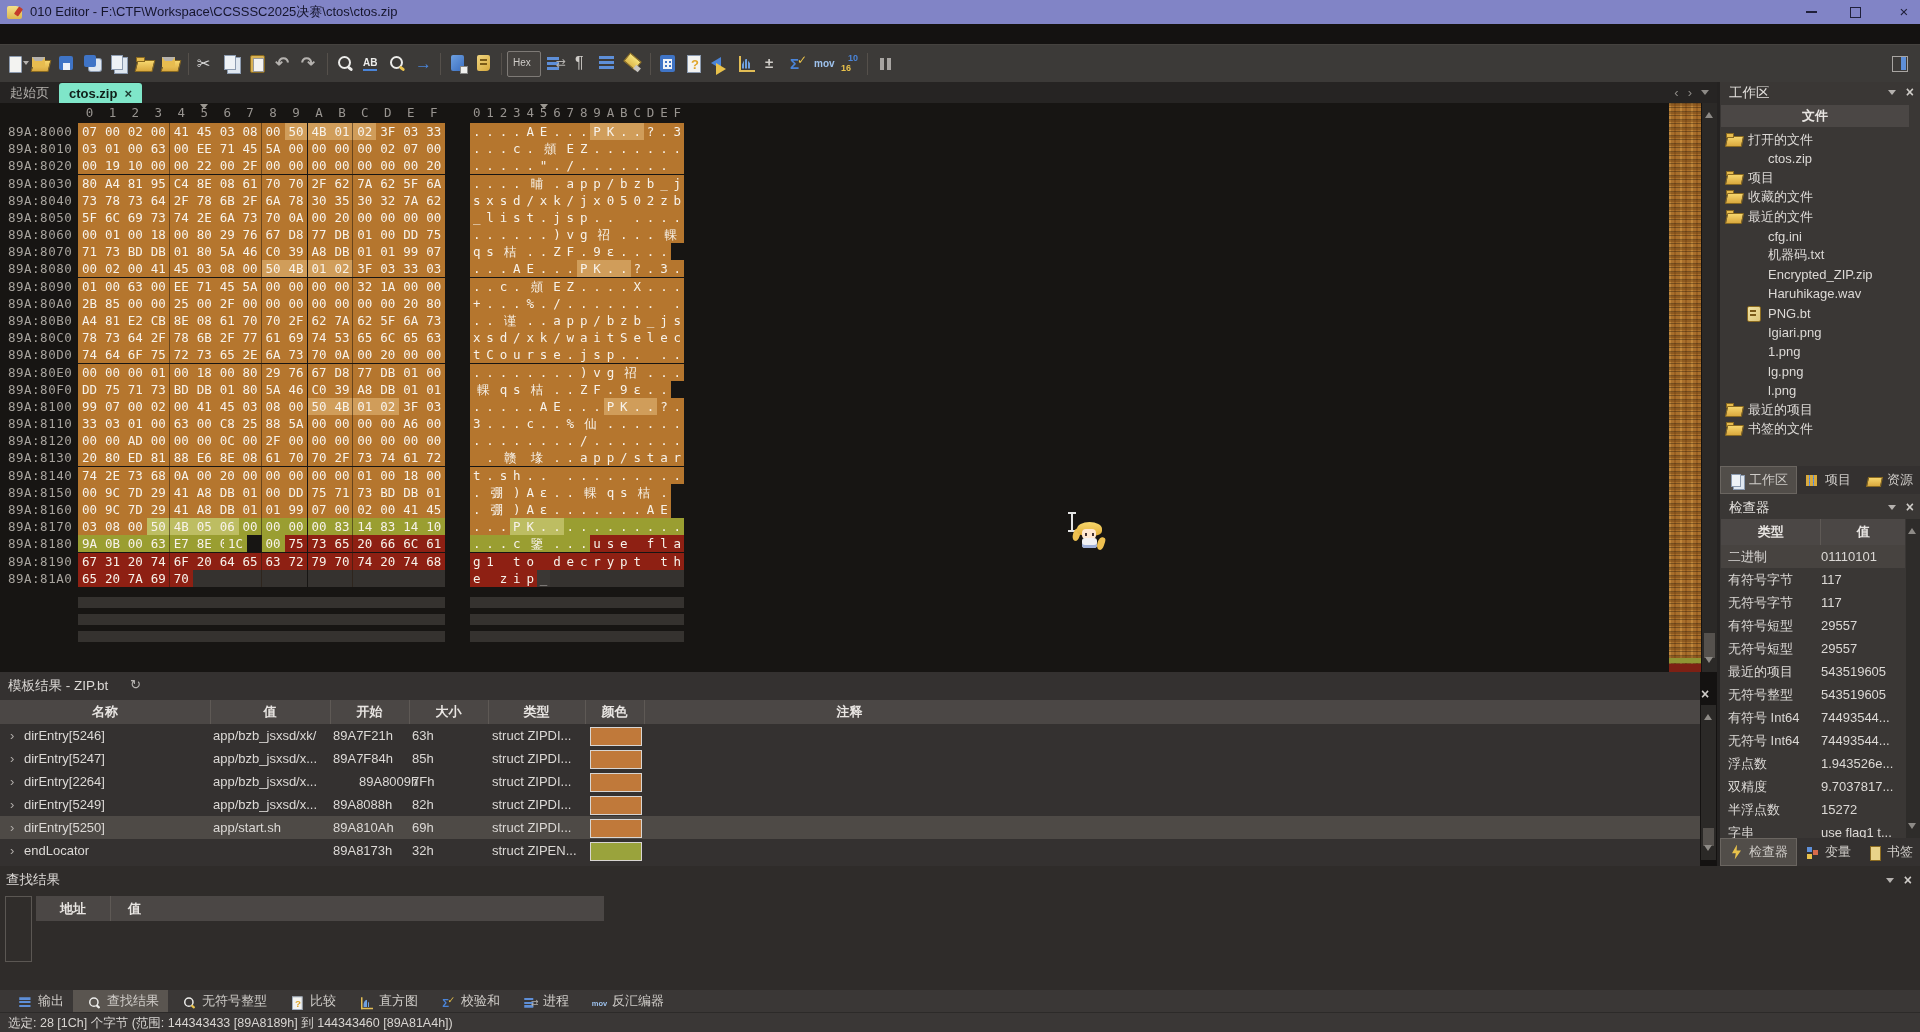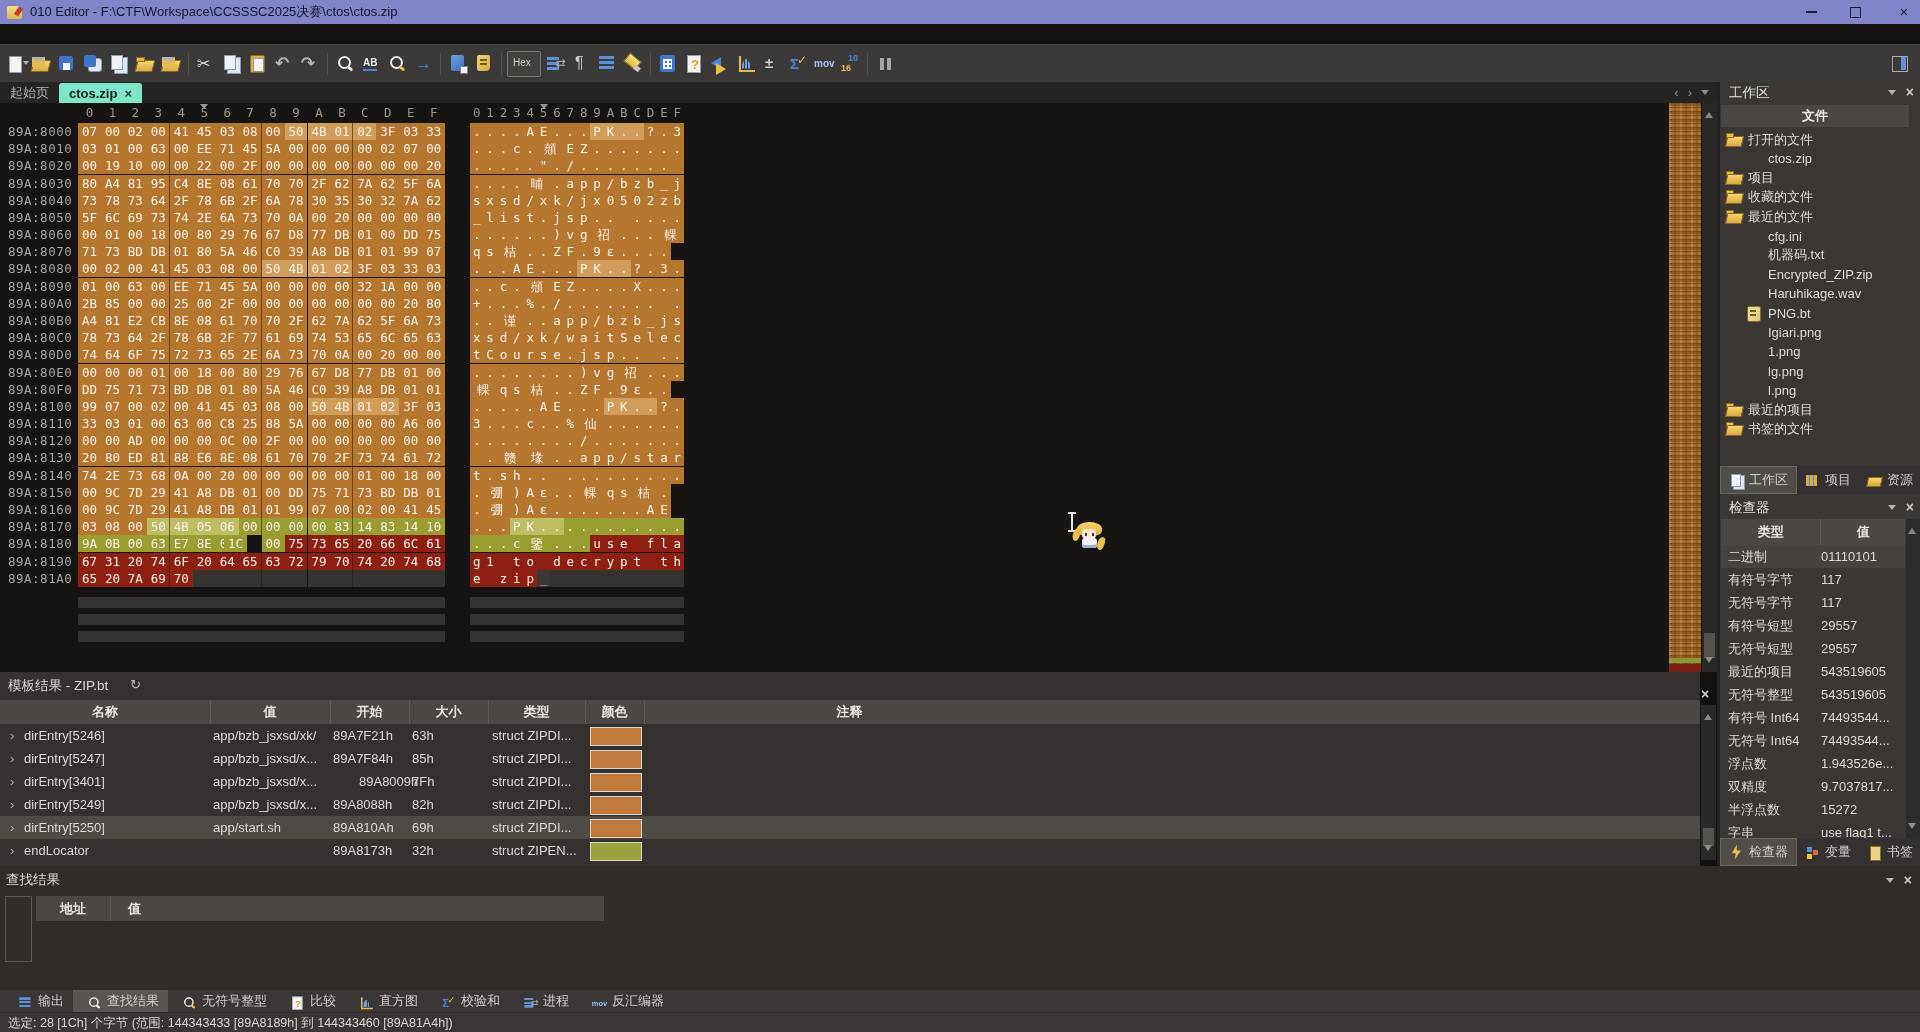--- a/index.html
+++ b/index.html
@@ -1447,21 +1447,21 @@
           <span class="chev">›</span>
           <span style="left: 24px; width: 182px;">dirEntry[5247]</span>
           <span style="left: 213px; width: 114px;">app/bzb_jsxsd/x...</span>
           <span style="left: 333px; width: 74px;">89A7F84h</span>
           <span style="left: 412px; width: 72px;">85h</span>
           <span style="left: 492px; width: 90px;">struct ZIPDI...</span>
           <span class="swatch" style="left: 590px; background: rgb(192, 121, 58);"></span>
         </div>
         <div class="trow" style="top: 98px;">
           <span class="chev">›</span>
-          <span style="left: 24px; width: 182px;">dirEntry[3401]</span>
+          <span style="left: 24px; width: 182px;">dirEntry[2264]</span>
           <span style="left: 213px; width: 114px;">app/bzb_jsxsd/x...</span>
           <span style="left: 351px; width: 74px; margin-left: 8px;">89A8009h</span>
           <span style="left: 412px; width: 72px;">7Fh</span>
           <span style="left: 492px; width: 90px;">struct ZIPDI...</span>
           <span class="swatch" style="left: 590px; background: rgb(192, 121, 58);"></span>
         </div>
         <div class="trow" style="top: 121px;">
           <span class="chev">›</span>
           <span style="left: 24px; width: 182px;">dirEntry[5249]</span>
           <span style="left: 213px; width: 114px;">app/bzb_jsxsd/x...</span>

